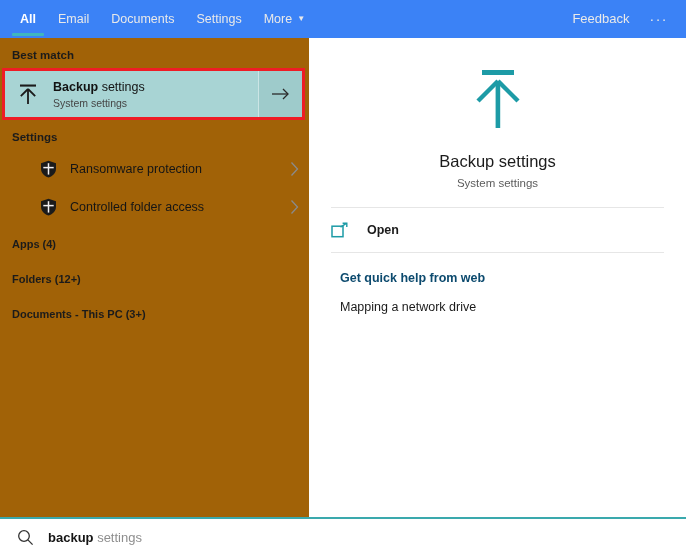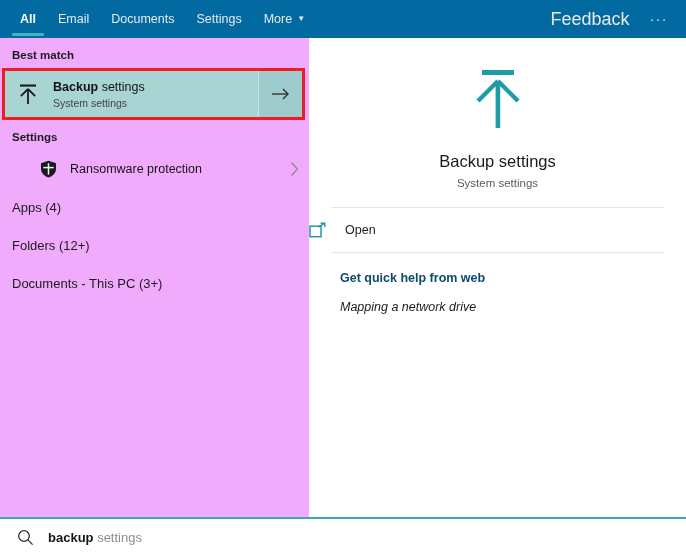--- a/index.html
+++ b/index.html
@@ -13,21 +13,21 @@
   .app {
     position: relative;
     width: 686px; height: 556px;
     background: #ffffff;
   }
 
   
   .topbar {
     position: absolute; left: 0; top: 0;
     width: 686px; height: 38px;
-    background: #0369a1;
+    background: #3b82f6;
     display: flex; align-items: center;
   }
   .tabs { display: flex; align-items: center; height: 38px; padding-left: 9px; }
   .tab {
     position: relative;
     color: #e9e9e9;
     font-size: 12.5px;
     padding: 0 11px;
     height: 38px;
     line-height: 38px;
@@ -50,33 +50,33 @@
     vertical-align: middle;
     position: relative; top: -1px;
   }
   .topbar-right {
     margin-left: auto;
     display: flex; align-items: center;
     padding-right: 12px;
     height: 38px;
   }
   .feedback {
-    color: #e9e9e9; font-size: 18px; padding: 0 14px;
+    color: #e9e9e9; font-size: 13px; padding: 0 14px;
     line-height: 38px; white-space: nowrap; cursor: default;
   }
   .ellipsis {
     color: #e9e9e9; font-size: 14px; letter-spacing: 1.5px;
     line-height: 38px; padding: 0 6px; cursor: default;
   }
 
   
   .left {
     position: absolute; left: 0; top: 38px;
     width: 309px; height: 479px;
-    background: #f0abfc;
+    background: #a16207;
   }
   .section-head {
     font-size: 11.5px;
     font-weight: bold;
     color: #1b1b1b;
     padding: 11px 0 7px 12px;
   }
 
   
   .bestmatch-wrap {
@@ -132,22 +132,22 @@
   }
   .list-label {
     flex: 1 1 auto;
     font-size: 12.5px;
     color: #151515;
     padding-left: 10px;
   }
   .chev { color: #808080; flex: 0 0 auto; }
 
   .cat-row {
-    font-size: 13px;
-    font-weight: normal;
+    font-size: 11px;
+    font-weight: bold;
     color: #1b1b1b;
     padding: 12px 0 11px 12px;
     cursor: default;
   }
 
   
   .right {
     position: absolute; left: 309px; top: 38px;
     width: 377px; height: 479px;
     background: #ffffff;
@@ -167,27 +167,29 @@
     color: #5c5c5c;
     margin-top: 6px;
   }
   .divider {
     height: 1px; background: #e6e6e6;
     margin: 18px 22px 0 22px;
   }
   .action-row {
     display: flex; align-items: center;
     height: 44px;
-    cursor: default;
+    padding-left: 22px;
+    cursor: default;
+    font-weight: bold;
   }
   .action-icon { width: 22px; display: flex; align-items: center; }
   .action-label { font-size: 12.5px; color: #1b1b1b; padding-left: 14px; }
   .help-block { padding: 18px 0 0 31px; }
   .help-title { font-size: 12.5px; font-weight: bold; color: #0c4a6e; }
-  .help-link { font-size: 12.5px; color: #1b1b1b; margin-top: 15px; cursor: default; font-style: italic; }
+  .help-link { font-size: 12.5px; color: #1b1b1b; margin-top: 15px; cursor: default; }
 
   
   .searchbar {
     position: absolute; left: 0; top: 517px;
     width: 686px; height: 39px;
     background: #ffffff;
     border-top: 2px solid #3aa9ad;
     display: flex; align-items: center;
     padding-left: 14px;
   }
@@ -266,20 +268,33 @@
           <path d="M8.5 3.2 V14.6" stroke="#f1eff1" stroke-width="1.5"></path>
           <path d="M3.3 7.6 H13.7" stroke="#f1eff1" stroke-width="1.5"></path>
         </svg>
       </div>
       <div class="list-label">Ransomware protection</div>
       <svg class="chev" width="9" height="16" viewBox="0 0 9 16" aria-hidden="true">
         <path d="M1.5 1.5 L7.5 8 L1.5 14.5" stroke="#8b8b8b" stroke-width="1.3" fill="none"></path>
       </svg>
     </div>
 
+    <div class="list-row">
+      <div class="list-icon">
+        <svg width="17" height="18" viewBox="0 0 17 18" aria-hidden="true">
+          <path d="M8.5 0.7 L16 3.2 V8.4 C16 13 12.7 16.2 8.5 17.4 C4.3 16.2 1 13 1 8.4 V3.2 Z" fill="#1b1b1b"></path>
+          <path d="M8.5 3.2 V14.6" stroke="#f1eff1" stroke-width="1.5"></path>
+          <path d="M3.3 7.6 H13.7" stroke="#f1eff1" stroke-width="1.5"></path>
+        </svg>
+      </div>
+      <div class="list-label">Controlled folder access</div>
+      <svg class="chev" width="9" height="16" viewBox="0 0 9 16" aria-hidden="true">
+        <path d="M1.5 1.5 L7.5 8 L1.5 14.5" stroke="#8b8b8b" stroke-width="1.3" fill="none"></path>
+      </svg>
+    </div>
 
     <div class="cat-row">Apps (4)</div>
     <div class="cat-row">Folders (12+)</div>
     <div class="cat-row">Documents - This PC (3+)</div>
   </div>
 
   <div class="right">
     <div class="preview">
       <div class="preview-icon">
         <svg width="64" height="74" viewBox="0 0 64 74" aria-hidden="true">

